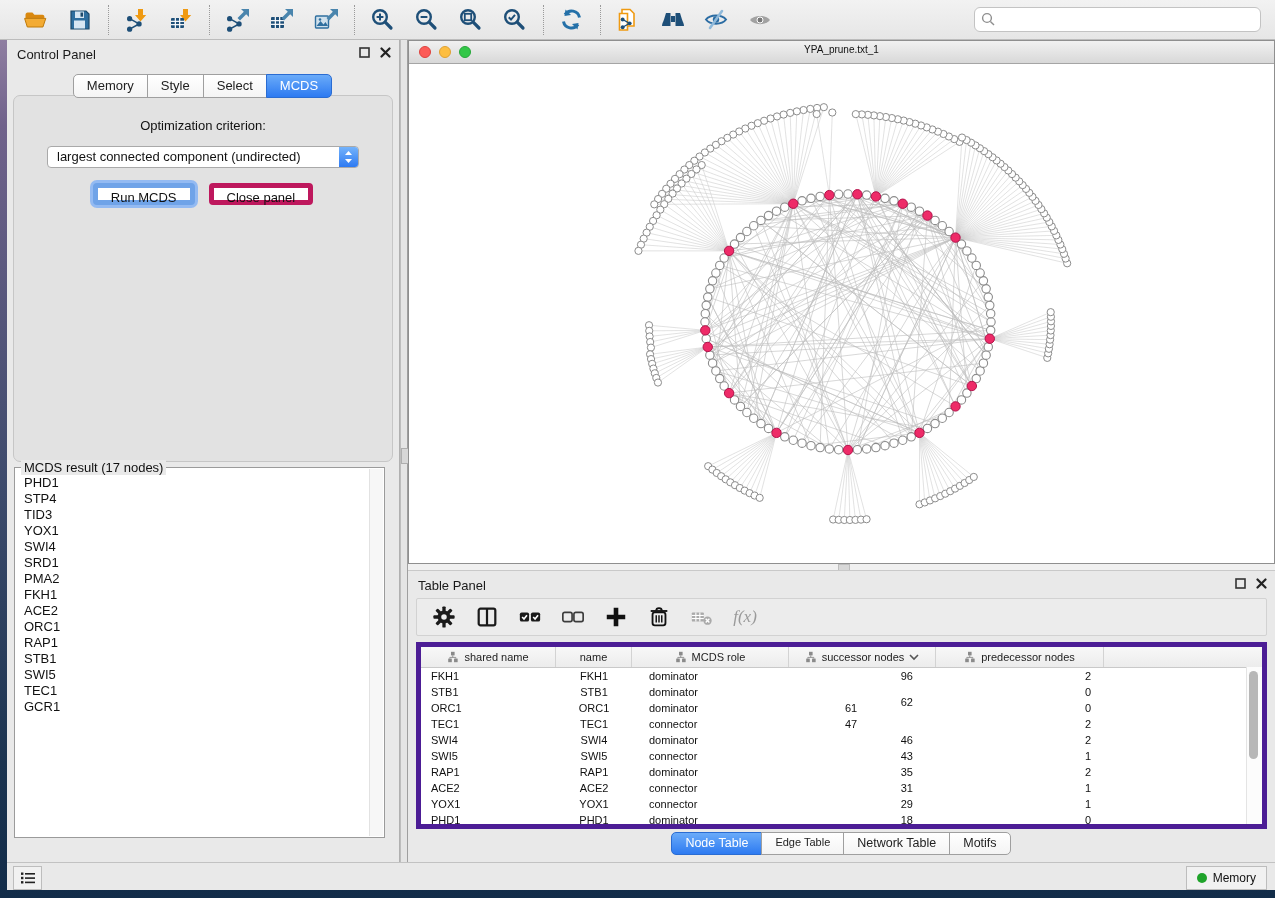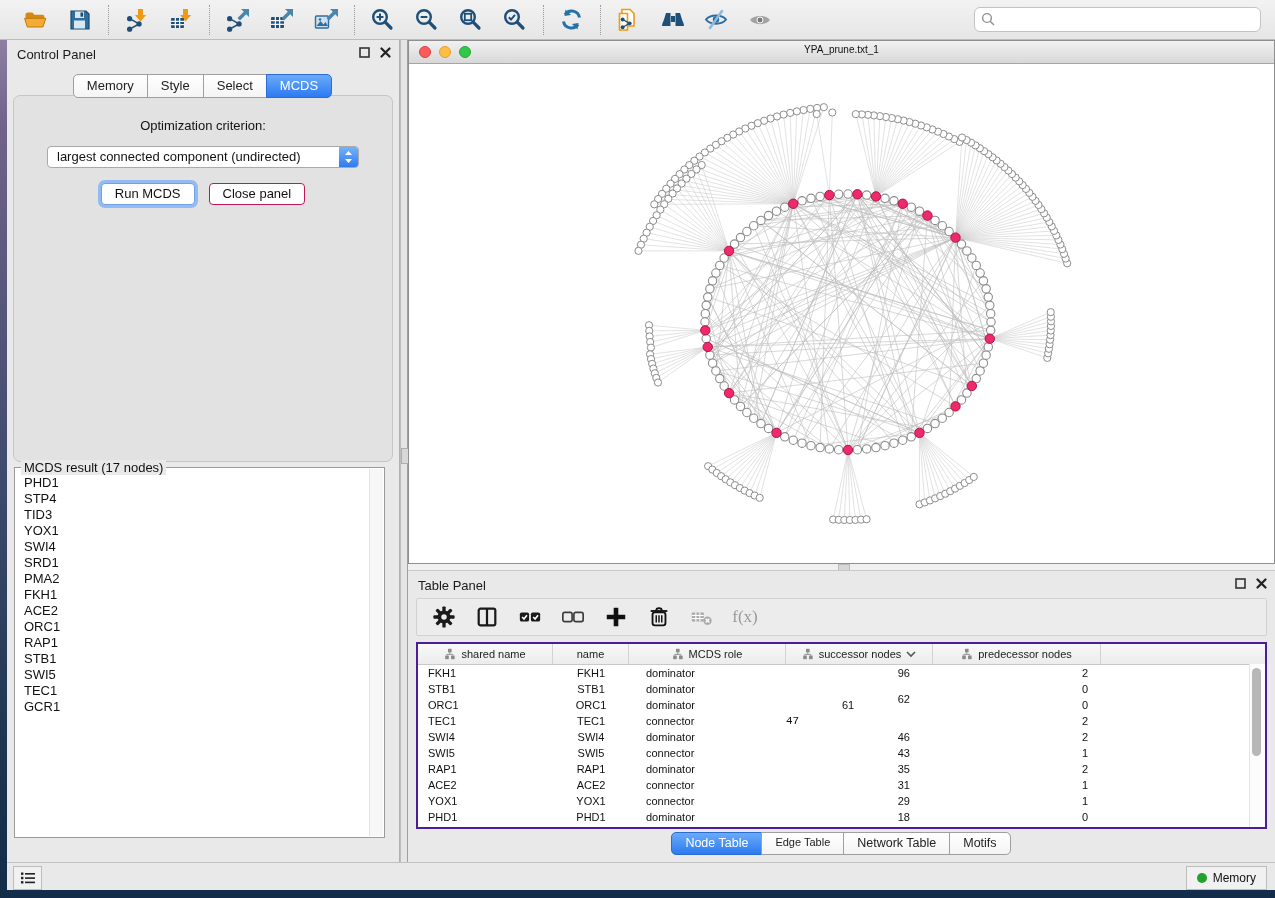--- a/index.html
+++ b/index.html
@@ -29,21 +29,21 @@
   .seg-tab:last-child{border-radius:0 5px 5px 0;}
   .seg-tab.active{background:linear-gradient(#6aabf9,#2d7af1);color:#fff;border-color:#2a6cd2;}
   .cp-inner{position:absolute;top:55px;left:6px;right:6px;height:365px;background:#e2e2e2;
     border:1px solid #c6c6c6;border-radius:7px;}
   .opt-label{text-align:center;margin-top:22px;font-size:13px;color:#111;}
   .mac-select{position:relative;width:312px;height:22px;margin:13px auto 0;background:#fff;border:1px solid #a9a9a9;
     border-radius:4px;box-sizing:border-box;font-size:13px;line-height:20px;padding-left:9px;color:#111;cursor:default;}
   .mac-select .stepper{position:absolute;right:0;top:0;width:19px;height:20px;border-radius:0 3px 3px 0;
     background:linear-gradient(#74b3fb,#2e7af2);display:flex;align-items:center;justify-content:center;}
   .btn-row{display:flex;justify-content:center;gap:14px;margin-top:15px;}
-  .mac-btn{font-size:13px;color:#111;background:#fff;border:1px solid #be185d;border-radius:4px;
+  .mac-btn{font-size:13px;color:#111;background:#fff;border:5px solid #be185d;border-radius:4px;
     padding:2px 13px 3px;height:22px;box-sizing:border-box;font-family:"Liberation Sans",sans-serif;cursor:default;}
   .mac-btn.focus-ring{box-shadow:0 0 0 3px rgba(105,165,250,.65);border-color:#6fa3e8;}
   .groupbox{position:absolute;left:7px;top:427px;width:371px;height:371px;background:#fff;
     border:1px solid #9b9b9b;box-sizing:border-box;}
   .group-legend{position:absolute;left:14px;top:420px;z-index:2;background:#e9e9e9;padding:0 3px;
     font-size:13px;color:#111;}
   .result-list{position:absolute;left:1px;top:1px;right:15px;bottom:1px;overflow:hidden;
     font-size:13px;line-height:16px;color:#111;padding:6px 0 0 8px;}
   .vtrack{position:absolute;right:1px;top:1px;bottom:1px;width:13px;background:#f7f7f7;border-left:1px solid #e2e2e2;}
   
@@ -63,21 +63,21 @@
   .tl.red{background:#fc5b57;border:1px solid #dd423e;}
   .tl.yellow{background:#fdbe41;border:1px solid #dfa133;}
   .tl.green{background:#33c748;border:1px solid #27a73a;}
   #graph-svg{position:absolute;left:0;top:22px;}
   
   .table-panel{position:absolute;left:408px;top:570px;width:867px;height:292px;background:#e9e9e9;
     border-top:1px solid #c9c9c9;box-sizing:border-box;}
   .tp-toolbar{position:absolute;left:8px;right:8px;top:27px;height:38px;background:#ececec;
     border:1px solid #d2d2d2;border-radius:2px;display:flex;align-items:center;gap:19px;padding-left:15px;box-sizing:border-box;}
   .tp-btn{width:24px;height:24px;display:flex;align-items:center;justify-content:center;cursor:default;}
-  .tablebox{position:absolute;left:8px;right:8px;top:71px;bottom:33px;background:#fff;border:2px solid #4c1d95;box-sizing:border-box;}
+  .tablebox{position:absolute;left:8px;right:8px;top:71px;bottom:33px;background:#fff;border:5px solid #4c1d95;box-sizing:border-box;}
   .thead{display:flex;height:20px;background:linear-gradient(#f8f8f8,#ececec);border-bottom:1px solid #c9c9c9;}
   .th{display:flex;align-items:center;justify-content:center;gap:5px;font-size:11px;color:#222;
     border-right:1px solid #d3d3d3;box-sizing:border-box;height:20px;}
   .th.filler{flex:1;border-right:none;}
   .trow{display:flex;height:16px;align-items:center;}
   .td{font-size:11px;color:#111;box-sizing:border-box;white-space:nowrap;overflow:hidden;}
   .tscroll{position:absolute;right:0;top:20px;bottom:0;width:15px;background:#fcfcfc;border-left:1px solid #e4e4e4;}
   .tscroll .thumb{position:absolute;left:2px;top:4px;width:9px;height:88px;background:#b7b7b7;border-radius:5px;}
   .btabs{position:absolute;left:0;right:0;bottom:7px;display:flex;justify-content:center;}
   
@@ -1000,21 +1000,21 @@
               <line x1="4.333333333333333" y1="0" x2="4.333333333333333" y2="10" stroke="#fff" stroke-width="1.2"></line>
               <line x1="8.666666666666666" y1="0" x2="8.666666666666666" y2="10" stroke="#fff" stroke-width="1.2"></line>
               <line x1="0" y1="3.3333333333333335" x2="13" y2="3.3333333333333335" stroke="#fff" stroke-width="1.2"></line>
               <line x1="0" y1="6.666666666666667" x2="13" y2="6.666666666666667" stroke="#fff" stroke-width="1.2"></line>
             </g>
             <circle cx="19" cy="17" r="4.5" fill="#aaaaaa"></circle>
    <path d="M17 15 l4 4 M21 15 l-4 4" stroke="#fff" stroke-width="1.5"></path>
           </svg>
         </div>
         <div class="tp-btn">
-          <span style="font-family:'Liberation Serif',serif;font-size:17px;color:#9a9a9a;">f(x)</span>
+          <span style="font-family:'Liberation Serif',serif;font-style:italic;font-size:17px;color:#9a9a9a;">f(x)</span>
         </div>
       </div>
     <div class="tablebox">
       <div class="thead" id="thead">
           <div class="th" style="width: 135px;">
             <svg width="12" height="12" viewBox="0 0 13 15">
               <rect x="4" y="1" width="4.5" height="4.5" fill="#8a8a8a"></rect>
    <path d="M6.2 5.5 v2.5 M2.5 8 h7.5 M2.5 8 v1.5 M10 8 v1.5" stroke="#8a8a8a" stroke-width="1.1" fill="none"></path>
    <rect x="0.5" y="9.5" width="4.5" height="4.5" fill="#8a8a8a"></rect>
    <rect x="7.8" y="9.5" width="4.5" height="4.5" fill="#8a8a8a"></rect>
@@ -1075,21 +1075,21 @@
             <div class="td" style="width: 135px; text-align: left; padding-left: 10px; padding-right: 0px;">ORC1</div>
             <div class="td" style="width: 76px; text-align: center; padding-left: 0px; padding-right: 0px;">ORC1</div>
             <div class="td" style="width: 157px; text-align: left; padding-left: 17px; padding-right: 0px;">dominator</div>
             <div class="td" style="width: 147px; text-align: center; padding-left: 0px; padding-right: 23px;">61</div>
             <div class="td" style="width: 168px; text-align: right; padding-left: 0px; padding-right: 13px;">0</div>
           </div>
           <div class="trow">
             <div class="td" style="width: 135px; text-align: left; padding-left: 10px; padding-right: 0px;">TEC1</div>
             <div class="td" style="width: 76px; text-align: center; padding-left: 0px; padding-right: 0px;">TEC1</div>
             <div class="td" style="width: 157px; text-align: left; padding-left: 17px; padding-right: 0px;">connector</div>
-            <div class="td" style="width: 147px; text-align: left; padding-left: 0px; padding-right: 23px; font-family: Liberation Mono, monospace;">47</div>
+            <div class="td" style="width: 147px; text-align: center; padding-left: 0px; padding-right: 23px;">47</div>
             <div class="td" style="width: 168px; text-align: right; padding-left: 0px; padding-right: 13px;">2</div>
           </div>
           <div class="trow">
             <div class="td" style="width: 135px; text-align: left; padding-left: 10px; padding-right: 0px;">SWI4</div>
             <div class="td" style="width: 76px; text-align: center; padding-left: 0px; padding-right: 0px;">SWI4</div>
             <div class="td" style="width: 157px; text-align: left; padding-left: 17px; padding-right: 0px;">dominator</div>
             <div class="td" style="width: 147px; text-align: right; padding-left: 0px; padding-right: 23px;">46</div>
             <div class="td" style="width: 168px; text-align: right; padding-left: 0px; padding-right: 13px;">2</div>
           </div>
           <div class="trow">

